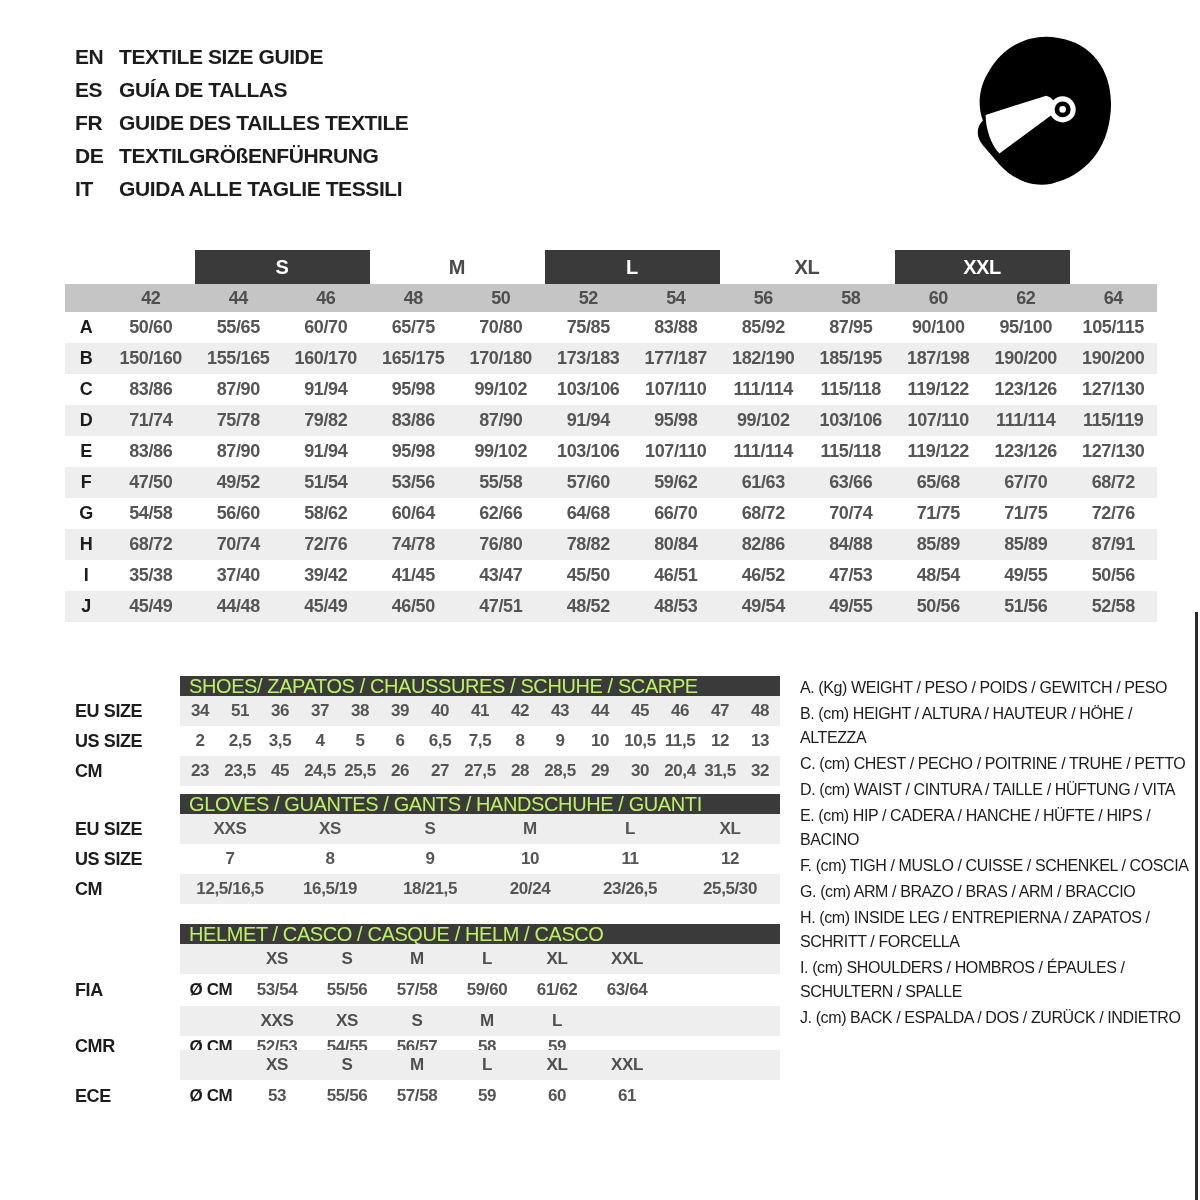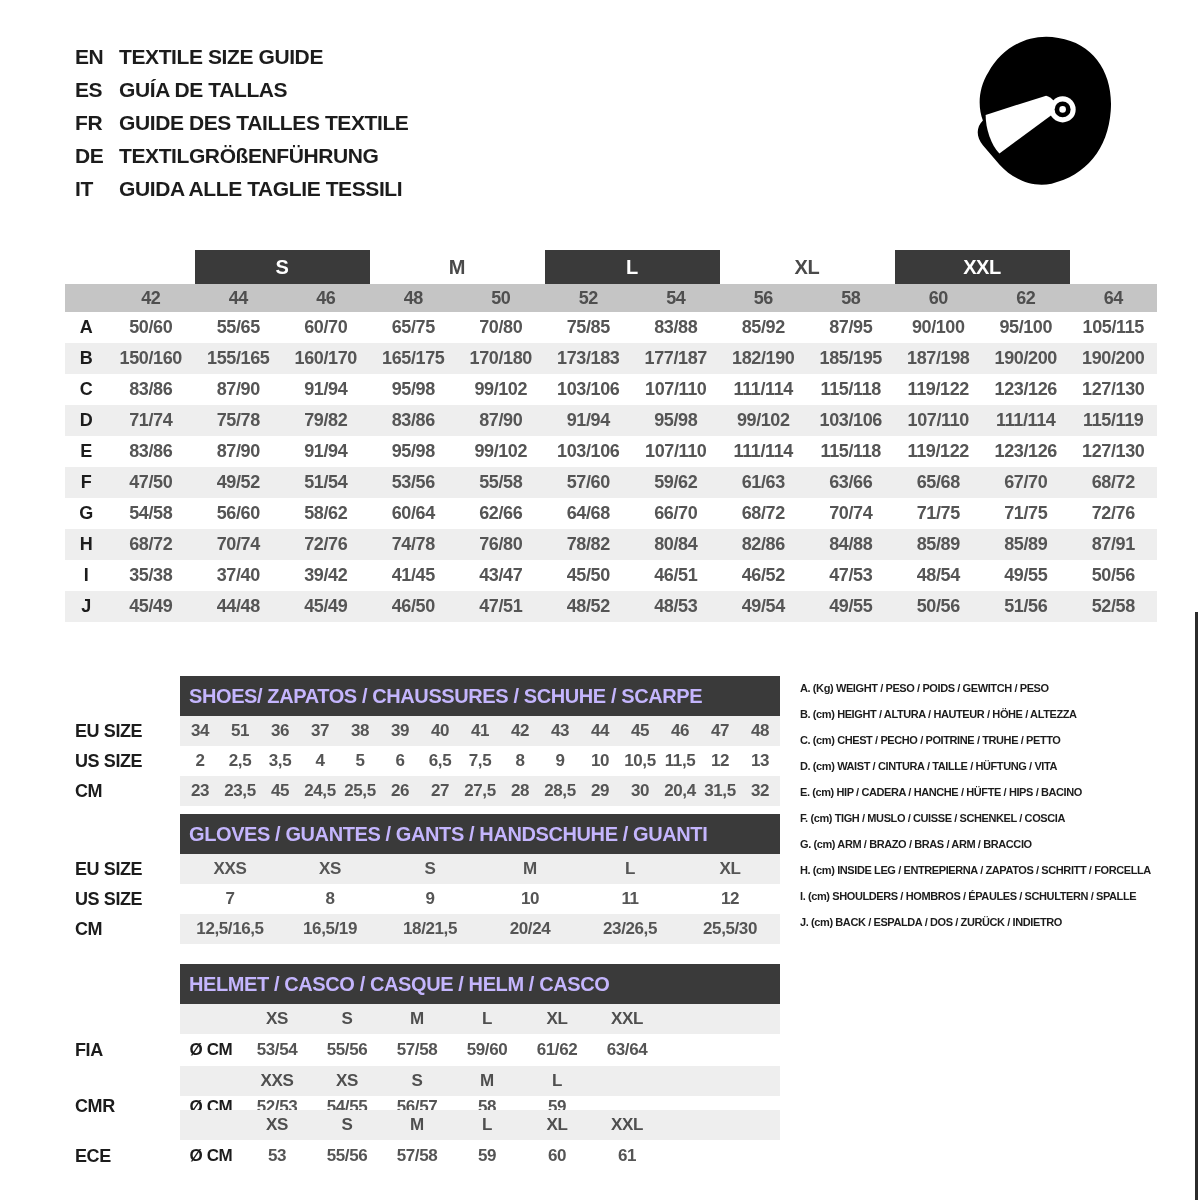--- a/index.html
+++ b/index.html
@@ -28,38 +28,38 @@
   .num-cell{display:flex;align-items:center;justify-content:center;
     font-weight:700;font-size:18px;color:#4f4f4f;}
   .trow{height:31px;}
   .trow.stripe{background:var(--stripe);}
   .trow .rlabel{display:flex;align-items:center;justify-content:center;
     font-weight:700;font-size:18px;color:var(--lbl);}
   .tcell{display:flex;align-items:center;justify-content:center;
     font-weight:700;font-size:18px;color:var(--val);}
   
   .lower{position:absolute;left:65px;top:676px;width:715px;}
-  .ttitle{margin-left:115px;height:40px;background:var(--bar-dark);color:#c4b5fd;
-    font-weight:700;font-size:20px;display:flex;align-items:center;
+  .ttitle{margin-left:115px;height:20px;background:var(--bar-dark);color:#bef264;
+    font-weight:400;font-size:20px;display:flex;align-items:center;
     padding-left:9px;box-sizing:border-box;}
   .lrow{display:grid;grid-template-columns:115px 1fr;height:30px;}
   .llabel{display:flex;align-items:center;padding-left:10px;font-weight:700;
     font-size:18px;color:var(--lbl);box-sizing:border-box;}
   .lcells{display:grid;}
   .lcells.shaded{background:var(--stripe);}
   .lcell{display:flex;align-items:center;justify-content:center;
     font-weight:700;font-size:17px;color:var(--val);}
   .n15{grid-template-columns:repeat(15,1fr);}
   .n6{grid-template-columns:repeat(6,1fr);}
   .hgrid{grid-template-columns:62px repeat(6,70px) 1fr;}
   .gap8{height:8px;} .gap20{height:20px;}
   .hel-size{color:#4f4f4f;}
   
   .legend{position:absolute;left:800px;top:676px;width:398px;}
-  .legend-item{font-weight:700;font-size:11px;color:var(--lbl);
+  .legend-item{font-weight:400;font-size:16px;color:var(--lbl);
     line-height:24px;margin-bottom:2px;}
   
   .edge-line{position:absolute;left:1195px;top:612px;width:3px;height:588px;
     background:#2b2b2b;}
 </style>
 </head>
 <body style="--bar-dark: #3a3a3a; --band-gray: #c5c5c5; --stripe: #eeeeee; --val: #555555; --lbl: #1c1c1c;">
 
 <div class="lang-list">
     <div class="lang-row">

